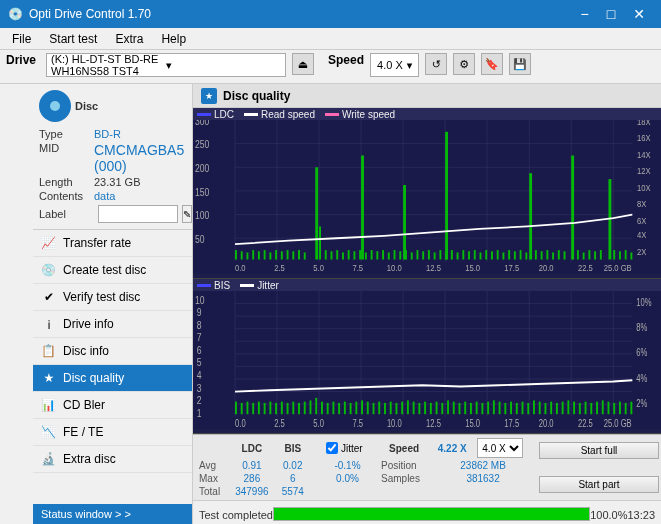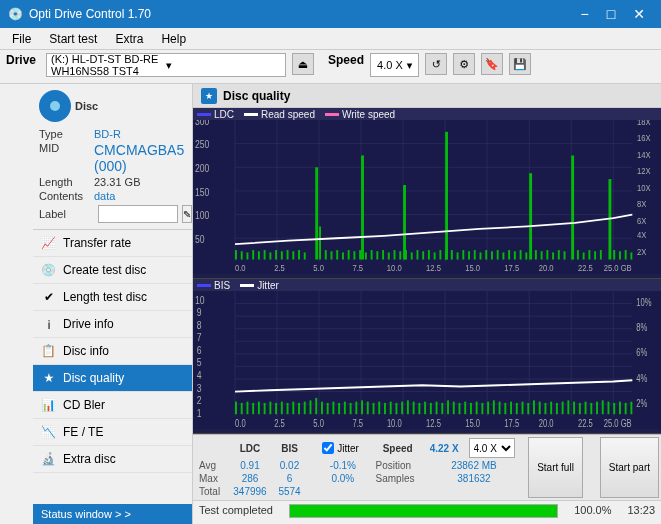--- a/index.html
+++ b/index.html
@@ -66,35 +66,35 @@
     
     
     .chart-container { flex: 1; position: relative; border-bottom: 1px solid #444; }
     
     .chart-svg { width: 100%; height: 100%; }
     .legend-item { display: flex; align-items: center; gap: 3px; }
     
     .start-btn { background: linear-gradient(to bottom, #f5f5f5, #ddd); border: 1px solid #aaa; padding: 2px 8px; cursor: pointer; font-size: 10px; white-space: nowrap; }
     
     
-    .progress-area { background: #f0f0f0; border-top: 1px solid #ccc; display: flex; align-items: flex-start; gap: 16px; padding: 3px 6px; height: 24px; }
+    .progress-area { background: #f0f0f0; border-top: 1px solid #ccc; display: flex; align-items: flex-end; gap: 0; padding: 3px 6px; height: 24px; }
     .progress-bar-container { flex: 1; height: 14px; background: #e0e0e0; border: 1px solid #aaa; }
     .progress-bar-fill { height: 100%; background: #00cc00; }
     .progress-text { font-size: 11px; color: #333; }
     .time-text { font-size: 11px; color: #333; }
     .status-text { font-size: 11px; color: #333; }
 
     .stats-bottom { display: flex; align-items: stretch; background: #e8e8e8; border-top: 1px solid #bbb; padding: 2px; gap: 4px; }
     .stats-table { flex: 1; font-size: 10px; }
     .stats-table table { width: 100%; border-collapse: collapse; }
     .stats-table td { padding: 1px 4px; }
     .stats-table .col-header { font-weight: 700; color: #333; text-align: center; }
     .stats-table .col-val { color: #1a78c2; text-align: center; }
     .stats-table .row-label { color: #555; }
-    .right-col { display: flex; flex-direction: row; gap: 17px; justify-content: center; min-width: 120px; }
+    .right-col { display: flex; flex-direction: column; gap: 17px; justify-content: center; min-width: 120px; }
 
     .chart-legend { display: flex; gap: 10px; padding: 1px 4px 0 4px; font-size: 10px; color: #eee; background: #2a2a5a; }
     .legend-dot { display: inline-block; width: 14px; height: 3px; vertical-align: middle; }
   </style>
 </head>
 <body>
 
 <div class="title-bar">
   <div class="title-bar-left">
     <span>💿</span>
@@ -172,21 +172,21 @@
       <div class="nav-item">
         <span class="nav-icon">📈</span>
         <span>Transfer rate</span>
       </div>
       <div class="nav-item">
         <span class="nav-icon">💿</span>
         <span>Create test disc</span>
       </div>
       <div class="nav-item">
         <span class="nav-icon">✔</span>
-        <span>Length test disc</span>
+        <span>Verify test disc</span>
       </div>
       <div class="nav-item">
         <span class="nav-icon">ℹ</span>
         <span>Drive info</span>
       </div>
       <div class="nav-item">
         <span class="nav-icon">📋</span>
         <span>Disc info</span>
       </div>
       <div class="nav-item active">

